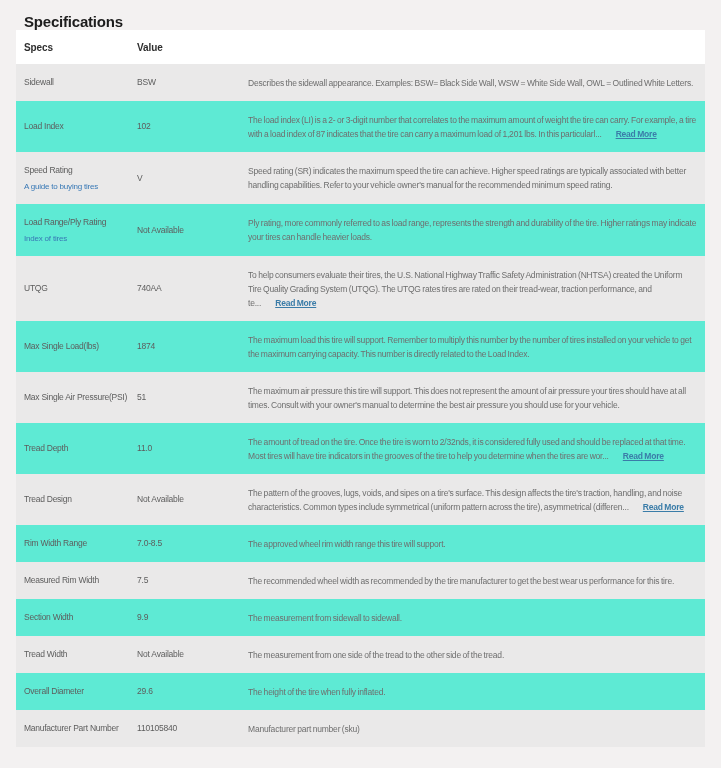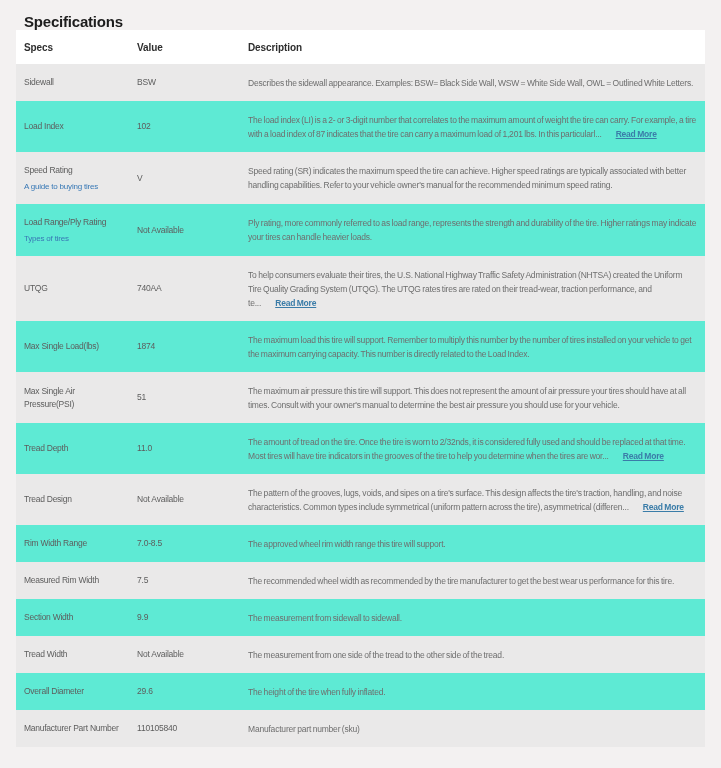--- a/index.html
+++ b/index.html
@@ -32,21 +32,21 @@
   .th-desc  { flex: 1; }
   .row {
     display: flex;
     align-items: center;
     padding: 11.5px 8px;
     background: #5eead4;
   }
   .row.alt { background: #eae9e9; }
   .cell-spec {
     width: 113px; flex: none;
-    padding-right: 12px;
+    padding-right: 6px;
     font-size: 8.5px; letter-spacing: -0.25px;
     line-height: 13px;
     color: #5d5d5d;
   }
   .cell-value {
     width: 111px; flex: none;
     padding-right: 15px;
     font-size: 8.5px; letter-spacing: -0.2px;
     line-height: 13px;
     color: #5d5d5d;
@@ -76,21 +76,20 @@
 </style>
 </head>
 <body>
 
 <div class="page-title">Specifications</div>
 
 <div class="card">
   <div class="thead">
     <div class="th th-specs">Specs</div>
     <div class="th th-value">Value</div>
-    <div class="th th-desc">Description</div>
   </div>
   <div id="tbody">
       <div class="row alt">
     <div class="cell-spec">
       <span>Sidewall</span>
       
     </div>
     <div class="cell-value">BSW</div>
     <div class="cell-desc">
       <span>Describes the sidewall appearance. Examples: BSW= Black Side Wall, WSW = White Side Wall, OWL = Outlined White Letters.</span>
@@ -112,21 +111,21 @@
       <a class="spec-link" href="#">A guide to buying tires</a>
     </div>
     <div class="cell-value">V</div>
     <div class="cell-desc">
       <span>Speed rating (SR) indicates the maximum speed the tire can achieve. Higher speed ratings are typically associated with better handling capabilities. Refer to your vehicle owner's manual for the recommended minimum speed rating.</span>
     </div>
   </div>
       <div class="row">
     <div class="cell-spec">
       <span>Load Range/Ply Rating</span>
-      <a class="spec-link" href="#">Types of tires</a>
+      <a class="spec-link" href="#">Index of tires</a>
     </div>
     <div class="cell-value">Not Available</div>
     <div class="cell-desc">
       <span>Ply rating, more commonly referred to as load range, represents the strength and durability of the tire. Higher ratings may indicate your tires can handle heavier loads.</span>
     </div>
   </div>
       <div class="row alt">
     <div class="cell-spec">
       <span>UTQG</span>
       

